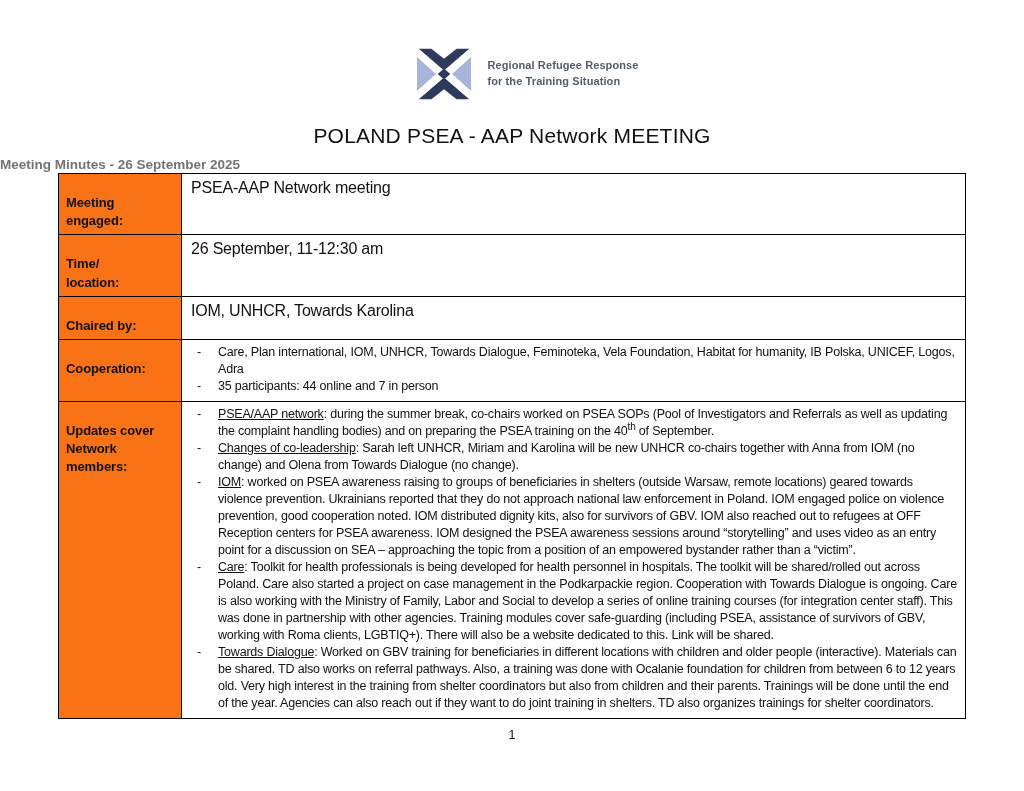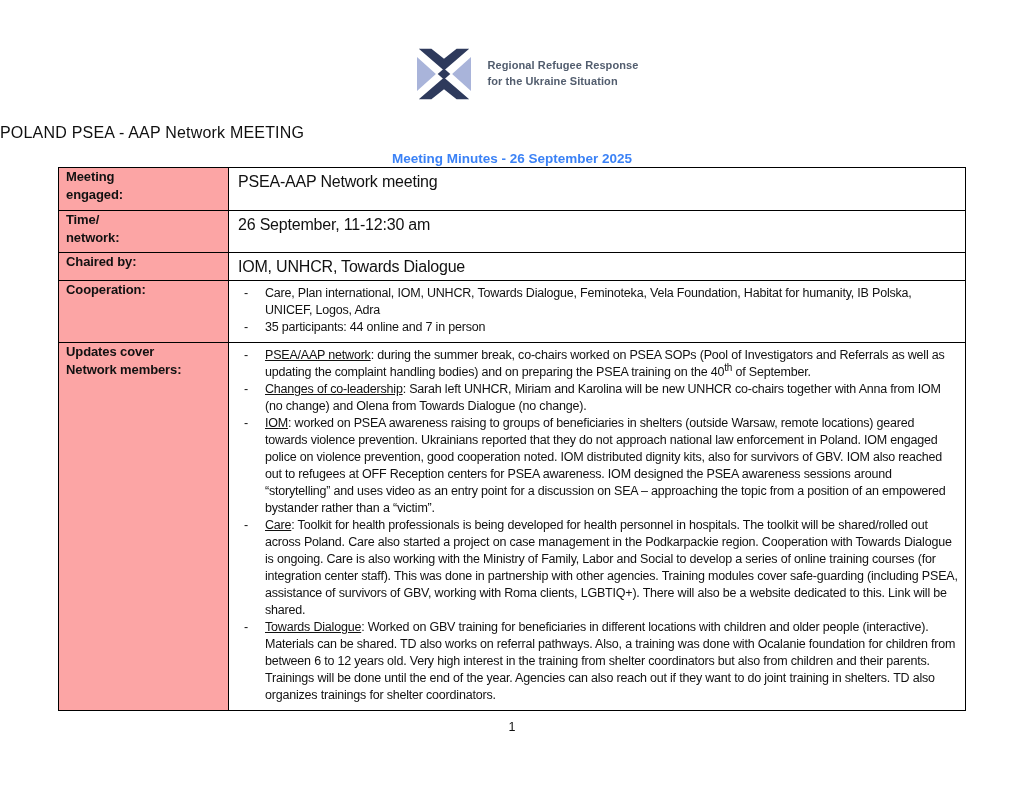--- a/index.html
+++ b/index.html
@@ -27,53 +27,53 @@
   .logo-text {
     font-size: 11px;
     font-weight: bold;
     color: #525d6e;
     line-height: 1.45;
     letter-spacing: 0.1px;
   }
 
   
   .doc-title {
-    text-align: left;
-    font-size: 16px;
+    text-align: center;
+    font-size: 21px;
     letter-spacing: 0.2px;
     margin-top: 24px;
     color: #101010;
   }
   .doc-subtitle {
-    text-align: center;
+    text-align: left;
     font-size: 13.5px;
     font-weight: bold;
     margin-top: 9px;
     margin-bottom: 1px;
-    color: #3b82f6;
+    color: #737373;
   }
 
   
   table.minutes {
     border-collapse: collapse;
     width: 908px;
     margin-left: 58px;
     table-layout: fixed;
   }
   table.minutes td {
     border: 1.5px solid #000000;
     vertical-align: top;
   }
   td.label-cell {
-    width: 170px;
-    background: #fca5a5;
+    width: 123px;
+    background: #f97316;
     font-weight: bold;
     font-size: 13px;
     line-height: 1.4;
-    padding: 0 4px 4px 7px;
+    padding: 20px 4px 4px 7px;
     letter-spacing: -0.1px;
   }
   td.value-cell {
     font-size: 16px;
     line-height: 17px;
     letter-spacing: -0.2px;
     padding: 5px 6px 5px 9px;
   }
   td.bullets-cell {
     font-size: 12.5px;
@@ -112,50 +112,50 @@
   <div class="logo-wrap">
     <svg class="logo-icon" viewBox="0 0 60 56" xmlns="http://www.w3.org/2000/svg" aria-hidden="true">
       <polygon points="2,0 16,0 30,11 44,0 58,0 30,24" fill="#2e3a5c"></polygon>
       <polygon points="2,56 16,56 30,45 44,56 58,56 30,32" fill="#2e3a5c"></polygon>
       <polygon points="0,9 21,28 0,47" fill="#a9b4da"></polygon>
       <polygon points="60,9 39,28 60,47" fill="#a9b4da"></polygon>
       <polygon points="30,22 37,28 30,34 23,28" fill="#2e3a5c"></polygon>
     </svg>
     <div class="logo-text">
       <div>Regional Refugee Response</div>
-      <div>for the Ukraine Situation</div>
+      <div>for the Training Situation</div>
     </div>
   </div>
 
   <div class="doc-title">POLAND PSEA - AAP Network MEETING</div>
   <div class="doc-subtitle">Meeting Minutes - 26 September 2025</div>
 
   <table class="minutes">
     <tbody>
         <tr class="r-subject">
       <td class="label-cell">
         <div>Meeting</div>
         <div>engaged:</div>
       </td>
       <td class="value-cell">PSEA-AAP Network meeting</td>
     </tr>
 
     <tr class="r-time">
       <td class="label-cell">
         <div>Time/</div>
-        <div>network:</div>
+        <div>location:</div>
       </td>
       <td class="value-cell">26 September, 11-12:30 am</td>
     </tr>
 
     <tr class="r-chair">
       <td class="label-cell">
         <div>Chaired by:</div>
       </td>
-      <td class="value-cell">IOM, UNHCR, Towards Dialogue</td>
+      <td class="value-cell">IOM, UNHCR, Towards Karolina</td>
     </tr>
 
     <tr class="r-participants">
       <td class="label-cell">
         <div>Cooperation:</div>
       </td>
       <td class="bullets-cell">
         <div class="bullet">
           <span class="marker">-</span>
           <span class="btext">Care, Plan international, IOM, UNHCR, Towards Dialogue, Feminoteka, Vela Foundation, Habitat for humanity, IB Polska, UNICEF, Logos, Adra</span>

